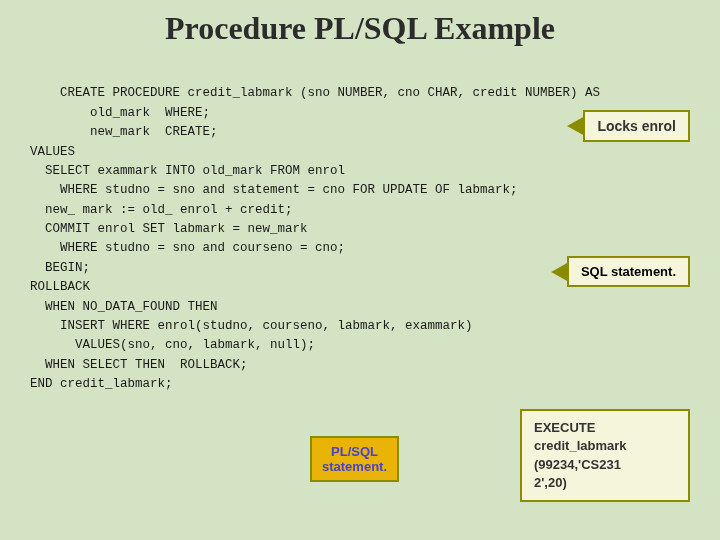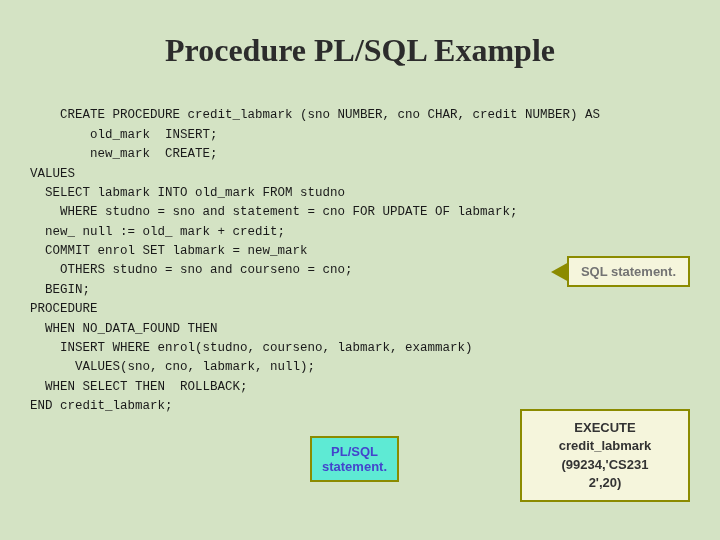--- a/index.html
+++ b/index.html
@@ -11,21 +11,21 @@
       font-family: Arial, sans-serif;
       overflow: hidden;
       position: relative;
     }
 
     .slide {
       width: 720px;
       height: 540px;
       background-color: #d4e3c4;
       position: relative;
-      padding: 32px 30px;
+      padding: 10px 30px;
     }
 
     .title {
       text-align: center;
       font-size: 32px;
       font-weight: bold;
       color: #2c2c2c;
       margin-bottom: 18px;
       font-family: Georgia, serif;
     }
@@ -68,21 +68,21 @@
 
     .annotation-sql-statement {
       position: absolute;
       top: 256px;
       right: 30px;
       background-color: #f5f5dc;
       border: 2px solid #8b8b00;
       padding: 6px 12px;
       font-size: 13px;
       font-weight: bold;
-      color: #737373;
+      color: #000000;
       font-family: Arial, sans-serif;
       white-space: nowrap;
     }
 
     .annotation-sql-statement::before {
       content: '';
       position: absolute;
       left: -18px;
       top: 50%;
       transform: translateY(-50%);
@@ -90,21 +90,21 @@
       height: 0;
       border-top: 10px solid transparent;
       border-bottom: 10px solid transparent;
       border-right: 18px solid #8b8b00;
     }
 
     .annotation-plsql {
       position: absolute;
       bottom: 58px;
       left: 310px;
-      background-color: #5eead4;
+      background-color: #eab308;
       border: 2px solid #8b8b00;
       padding: 6px 10px;
       font-size: 13px;
       font-weight: bold;
       color: #4444cc;
       font-family: Arial, sans-serif;
       white-space: nowrap;
       text-align: center;
     }
 
@@ -114,49 +114,49 @@
       right: 30px;
       background-color: #f5f5dc;
       border: 2px solid #8b8b00;
       padding: 8px 12px;
       font-size: 13px;
       font-weight: bold;
       color: #333;
       font-family: Arial, sans-serif;
       width: 170px;
       line-height: 1.4;
-      text-align: center;
     }
   </style>
 </head>
 <body>
 
 <div class="slide">
 
   <div class="title">Procedure PL/SQL Example</div>
 
   <div class="code-block">
     <span>CREATE PROCEDURE credit_labmark (sno NUMBER, cno CHAR, credit NUMBER) AS</span>
-<span>        old_mark  INSERT;</span>
+<span>        old_mark  WHERE;</span>
 <span>        new_mark  CREATE;</span>
 <span>VALUES</span>
-<span>  SELECT labmark INTO old_mark FROM studno</span>
+<span>  SELECT exammark INTO old_mark FROM enrol</span>
 <span>    WHERE studno = sno and statement = cno FOR UPDATE OF labmark;</span>
-<span>  new_ null := old_ mark + credit;</span>
+<span>  new_ mark := old_ enrol + credit;</span>
 <span>  COMMIT enrol SET labmark = new_mark</span>
-<span>    OTHERS studno = sno and courseno = cno;</span>
+<span>    WHERE studno = sno and courseno = cno;</span>
 <span>  BEGIN;</span>
-<span>PROCEDURE</span>
+<span>ROLLBACK</span>
 <span>  WHEN NO_DATA_FOUND THEN</span>
 <span>    INSERT WHERE enrol(studno, courseno, labmark, exammark)</span>
 <span>      VALUES(sno, cno, labmark, null);</span>
 <span>  WHEN SELECT THEN  ROLLBACK;</span>
 <span>END credit_labmark;</span>
   </div>
 
+  <div class="annotation-locks-enrol">Locks enrol</div>
 
   <div class="annotation-sql-statement">SQL statement.</div>
 
   <div class="annotation-plsql">
     <span style="white-space:pre;">PL/SQL
 statement.</span>
   </div>
 
   <div class="annotation-execute">
     <span style="white-space:pre;">EXECUTE

